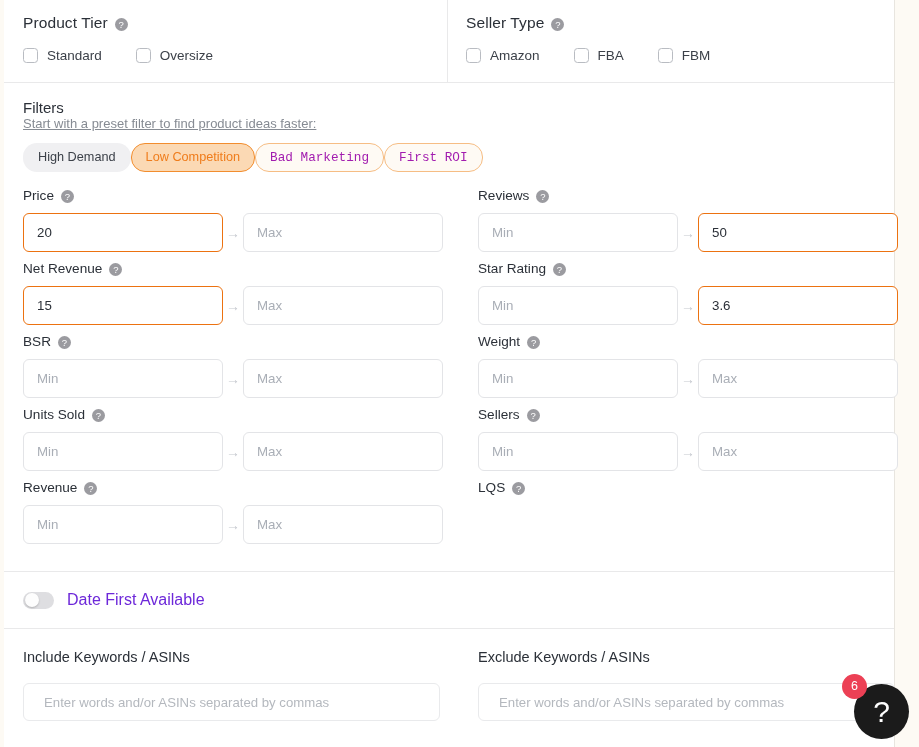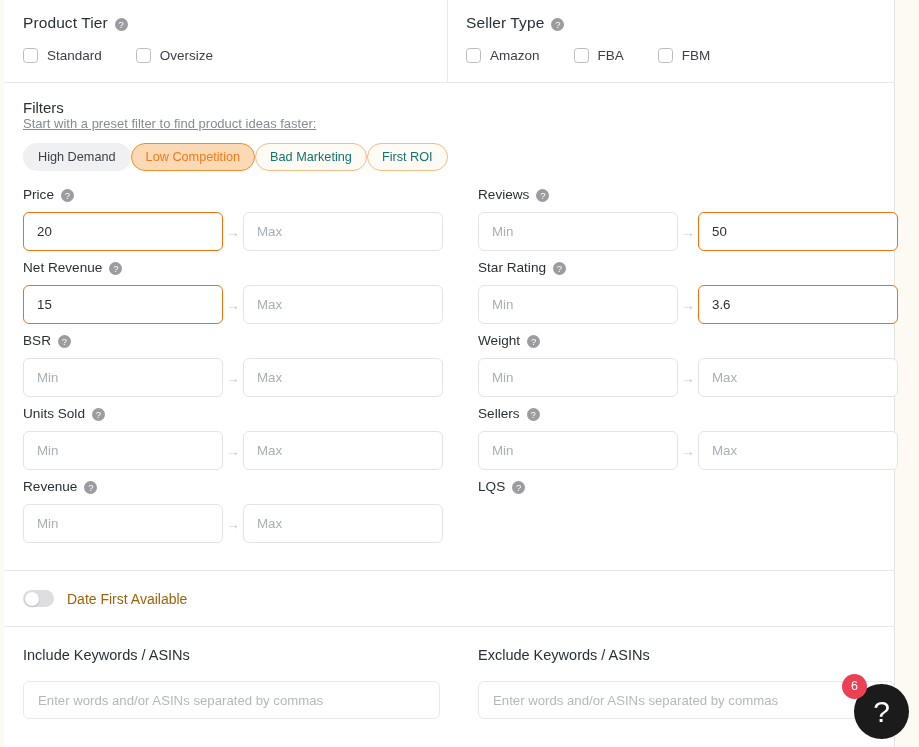--- a/index.html
+++ b/index.html
@@ -107,21 +107,22 @@
     color: #3c4149;
   }
   .chip.filled {
     background: #fbd9b4;
     border-color: #f28d2e;
     color: #ef7c1b;
   }
   .chip.outline {
     background: #fefaf4;
     border-color: #f6bd84;
-    color: #0f766e;
+    color: #a21caf;
+    font-family: Liberation Mono, monospace;
   }
 
   
   .field-grid {
     display: grid;
     grid-template-columns: 438px 1fr;
     column-gap: 0;
     row-gap: 0;
   }
   .field {
@@ -218,41 +219,41 @@
   }
   .toggle-knob {
     position: absolute;
     top: 1.5px; left: 2px;
     width: 14px; height: 14px;
     border-radius: 50%;
     background: #fdfdfd;
     box-shadow: 0 1px 2px rgba(0,0,0,.2);
   }
   .toggle-label {
-    font-size: 14px;
-    color: #a16207;
+    font-size: 16px;
+    color: #6d28d9;
   }
 
   
   .kw-section {
     display: grid;
     grid-template-columns: 455px 1fr;
     padding: 20px 19px 0 19px;
   }
   .kw-title {
     font-size: 14.5px;
     color: #2b3038;
     margin-bottom: 18px;
   }
   .kw-input {
     width: 417px;
     height: 38px;
     border: 1px solid #e9eaec;
     border-radius: 6px;
-    padding: 0 14px;
+    padding: 0 20px;
     font-size: 13.2px;
     color: #2b3038;
     font-family: "Liberation Sans", sans-serif;
     outline: none;
     background: #fff;
   }
   .kw-input::placeholder { color: #b4b8be; }
   .kw-col.right .kw-title,
   .kw-col.right .kw-input { margin-left: 0; }
 

